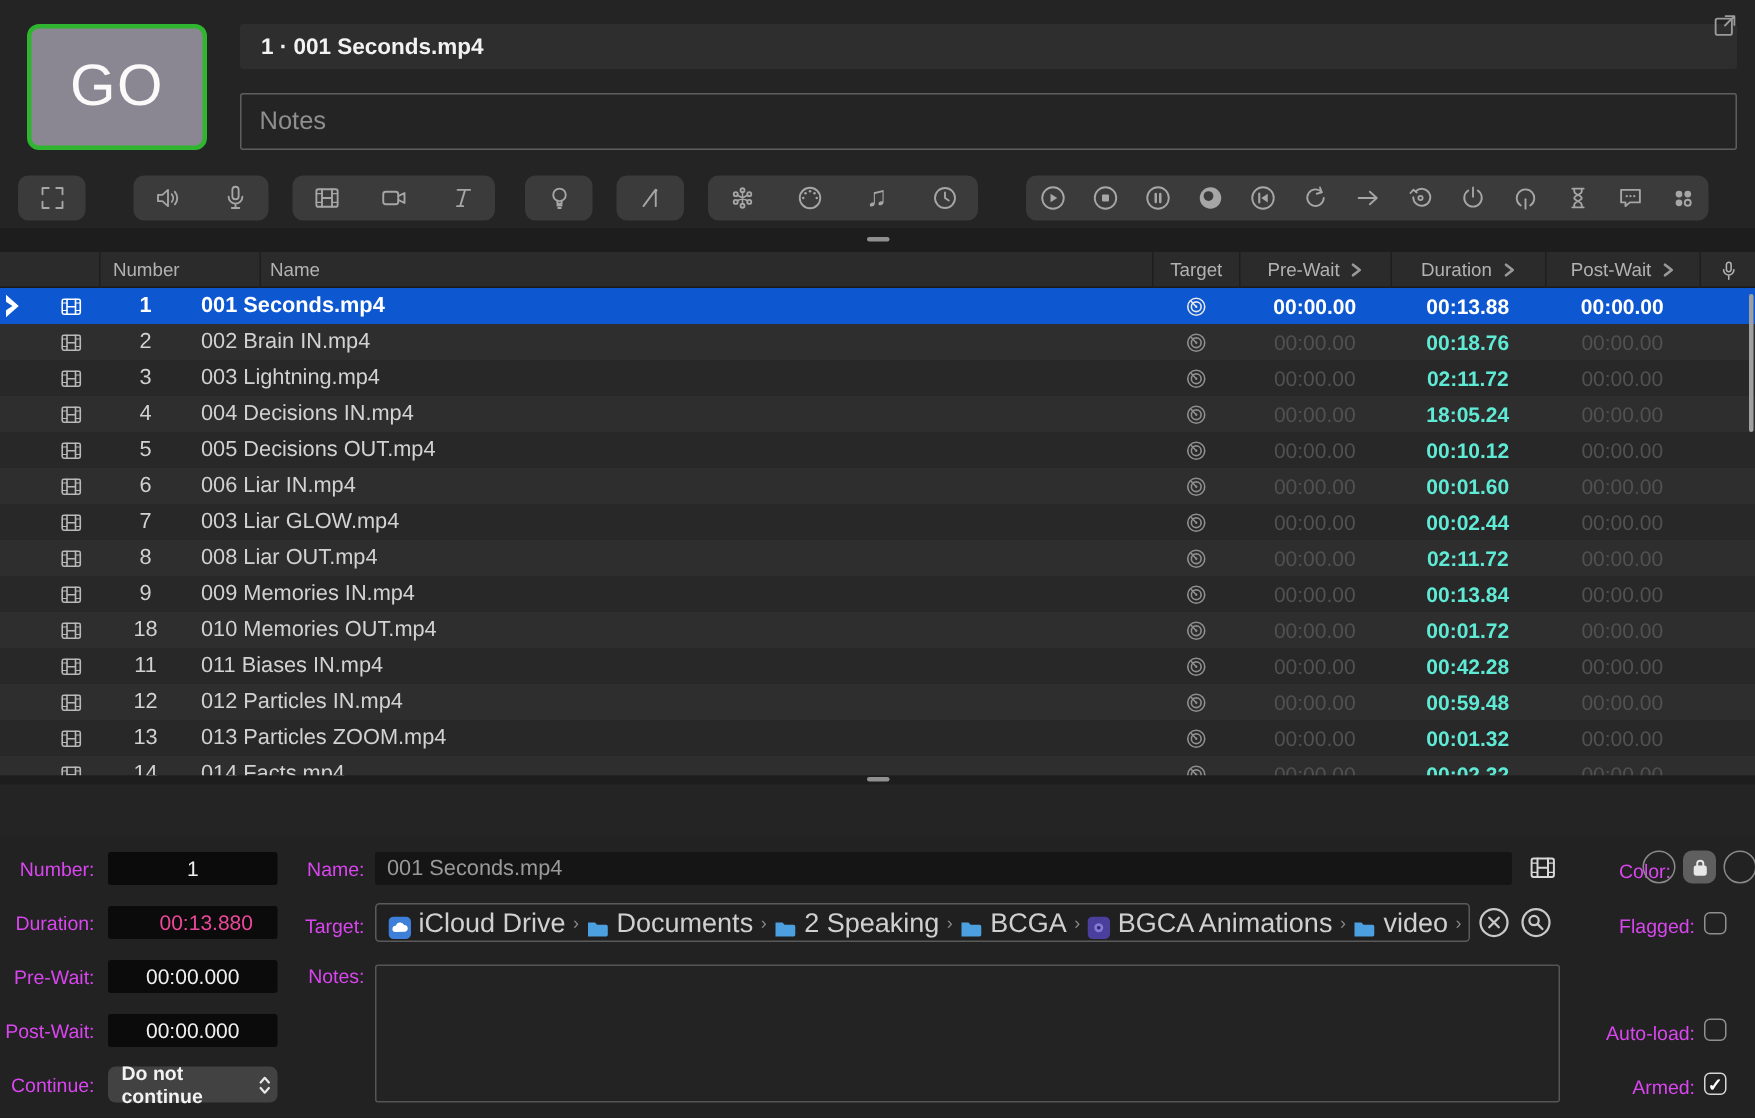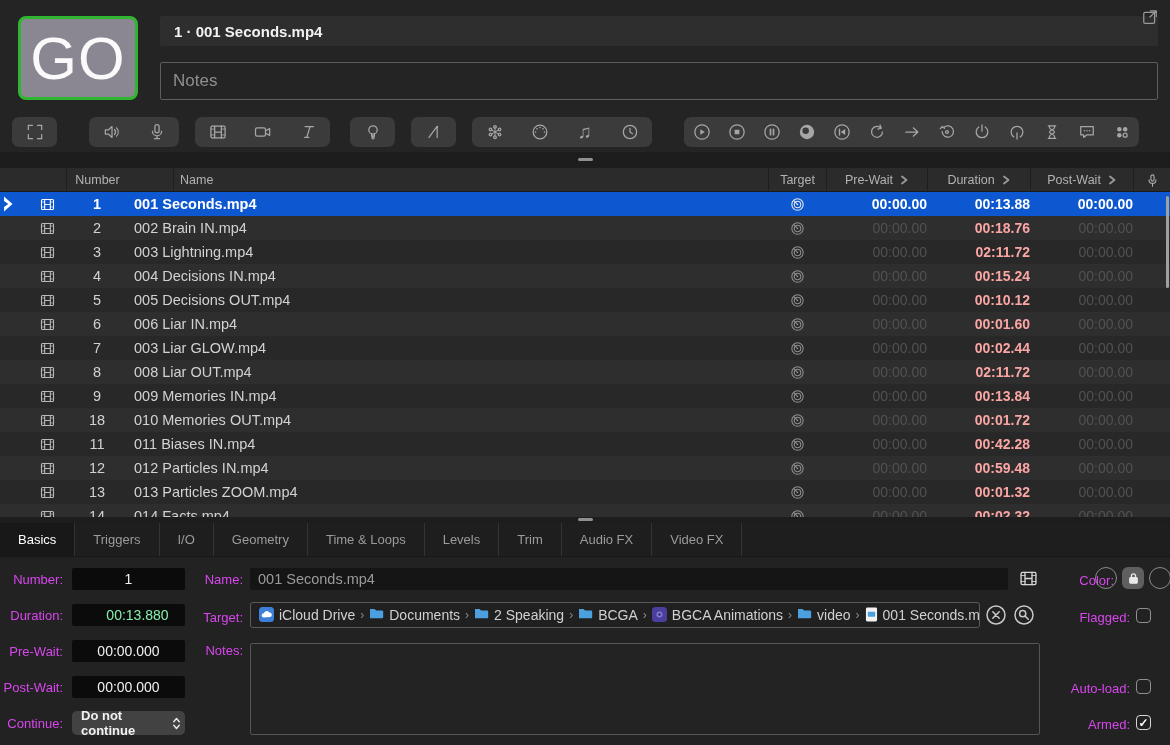--- a/index.html
+++ b/index.html
@@ -6,21 +6,21 @@
   html,body { width:1170px; height:745px; overflow:hidden; background:#1e1e1e;
     font-family:"Liberation Sans", sans-serif; -webkit-font-smoothing:antialiased; }
   .app { position:relative; width:1170px; height:745px; background:#242424; }
   .icon svg { display:block; }
 
   
   .top { position:absolute; top:0; left:0; right:0; height:108px; background:#242424; }
   .go-btn { position:absolute; left:18px; top:16px; width:120px; height:84px;
     background:#8b8792; border:3px solid #2fb52f; border-radius:8px;
     display:flex; align-items:center; justify-content:center;
-    color:#fafafa; font-size:60px; font-weight:400; letter-spacing:1px; cursor:pointer; }
+    color:#fafafa; font-size:39px; font-weight:400; letter-spacing:1px; cursor:pointer; }
   .title-bar { position:absolute; left:160px; right:12px; top:16px; height:30px;
     background:#2e2e2e; border-radius:2px; display:flex; align-items:center;
     padding-left:14px; color:#f2f2f2; font-size:15px; font-weight:700; }
   .notes-bar { position:absolute; left:160px; right:12px; top:62px; height:38px;
     background:#242424; border:1px solid #5e5e5e; border-radius:2px; display:flex; align-items:center; }
   .notes-bar input { width:100%; height:100%; background:transparent; border:none; outline:none;
     padding-left:12px; font-size:17px; color:#d8d8d8; font-family:"Liberation Sans",sans-serif; }
   .notes-bar input::placeholder { color:#8f8f8f; }
 
   
@@ -56,55 +56,55 @@
   .c-play { display:flex; align-items:center; padding-left:2px; height:24px; }
   .c-icon { display:flex; align-items:center; justify-content:center; color:#b9b9b9; }
   .c-icon svg { width:17px; height:17px; }
   .cue-row.selected .c-icon { color:#ffffff; }
   .c-num { text-align:center; }
   .c-name { padding-left:6px; white-space:nowrap; overflow:hidden; }
   .cue-row.selected .c-num, .cue-row.selected .c-name { font-weight:700; }
   .c-target { display:flex; align-items:center; justify-content:center; color:#8f8f8f; }
   .c-target svg { width:17px; height:17px; }
   .cue-row.selected .c-target { color:#e8e8e8; }
-  .c-time { text-align:right; font-size:14px; }
+  .c-time { text-align:center; font-size:14px; }
   .c-dim { color:#515151; }
-  .c-dur { color:#fca5a5; font-weight:700; }
+  .c-dur { color:#5eead4; font-weight:700; }
   .cue-row.selected .c-time { color:#fff; font-weight:700; }
   .scroll-thumb { position:absolute; right:1px; top:28px; width:3px; height:92px;
     background:#a0a0a0; border-radius:2px; }
 
   
   .tabbar { position:absolute; top:523px; left:0; right:0; height:34px; background:#1e1e1e;
     display:flex; align-items:stretch; border-bottom:1px solid #161616; }
   .tab { display:flex; align-items:center; justify-content:center; padding:0 18px;
     font-size:13px; color:#9b9b9b; border-right:1px solid #333; cursor:pointer; white-space:nowrap; }
   .tab.active { background:#181818; color:#ffffff; }
   .popout { position:absolute; right:10px; top:7px; width:20px; height:20px; color:#9a9a9a; cursor:pointer; }
   .popout svg { width:20px; height:20px; }
 
   
   .panel { position:absolute; top:557px; left:0; right:0; bottom:0; background:#222222; }
   .lbl { position:absolute; color:#d946ef; font-size:13px; text-align:right; }
   .field { position:absolute; background:#0b0b0b; border-radius:2px; color:#f0f0f0;
     font-size:14px; display:flex; align-items:center; justify-content:center; }
-  .field.dim { color:#86efac;padding-left:18px; }
+  .field.dim { color:#ec4899;padding-left:18px; }
   .dropdown { position:absolute; background:#424242; border-radius:5px; color:#f2f2f2;
     font-size:13px; font-weight:700; display:flex; align-items:center; cursor:pointer; }
   .dropdown .dd-label { flex:1; padding-left:9px; }
   .dropdown .dd-step { width:17px; height:100%; display:flex; align-items:center; justify-content:center;
     color:#e8e8e8; }
   .dd-step svg { width:11px; height:15px; }
   .namefield { position:absolute; background:#151515; border-radius:2px; color:#9a9a9a;
     font-size:14.5px; display:flex; align-items:center; padding-left:8px; }
   .filmbadge { position:absolute; color:#d8d8d8; }
   .filmbadge svg { width:21px; height:21px; }
   .targetfield { position:absolute; border:1px solid #5a5a5a; border-radius:3px; background:#202020;
     display:flex; align-items:center; padding:0 8px; gap:5px; overflow:hidden; white-space:nowrap; }
-  .crumb { display:flex; align-items:flex-start; gap:5px; color:#d0d0d0; font-size:14px; }
+  .crumb { display:flex; align-items:flex-end; gap:5px; color:#d0d0d0; font-size:18px; }
   .crumb-sep { color:#8a8a8a; font-size:12px; }
   .circle-btn { position:absolute; width:24px; height:24px; color:#c9c9c9; cursor:pointer; }
   .circle-btn svg { width:24px; height:24px; }
   .notesarea { position:absolute; border:1px solid #555; border-radius:2px; background:#232323; }
   .swatch { position:absolute; width:22px; height:22px; border:1.5px solid #8a8a8a;
     border-radius:50%; background:transparent; cursor:pointer; }
   .lockpill { position:absolute; width:22px; height:22px; background:#5f5f5f; border-radius:6px;
     display:flex; align-items:center; justify-content:center; color:#e8e8e8; cursor:pointer; }
   .lockpill svg { width:13px; height:13px; }
   .checkbox { position:absolute; width:15px; height:15px; border:1.5px solid #8f8f8f;
@@ -491,21 +491,21 @@
           <div class="c-name">004 Decisions IN.mp4</div>
           <div class="c-target">
             <svg viewBox="0 0 24 24" fill="none" stroke="currentColor" stroke-width="1.5" stroke-linecap="round" stroke-linejoin="round">
               <circle cx="12" cy="12" r="8"></circle>
               <circle cx="12" cy="12" r="4.6"></circle>
               <path d="M11.5 11.5L7.2 6.8"></path>
               <circle cx="12" cy="12" r="1.1" fill="currentColor" stroke="none"></circle>
             </svg>
           </div>
           <div class="c-time c-dim">00:00.00</div>
-          <div class="c-time c-dur">00:15.24</div>
+          <div class="c-time c-dur">18:05.24</div>
           <div class="c-time c-dim">00:00.00</div>
           <div></div>
         </div>
         <div class="cl-grid cue-row base">
           <div class="c-play"></div>
           <div class="c-icon">
             <svg viewBox="0 0 24 24" fill="none" stroke="currentColor" stroke-width="1.5" stroke-linecap="round" stroke-linejoin="round">
               <rect x="3.5" y="5" width="17" height="14" rx="1.5"></rect>
               <path d="M8 5v14M16 5v14M8 12h8"></path>
               <path d="M3.5 8.5H8M3.5 15.5H8M16 8.5h4.5M16 15.5h4.5" stroke-width="1"></path>
@@ -743,31 +743,20 @@
           <div></div>
         </div>
       </div>
     <div class="scroll-thumb"></div>
   </div>
 
   <div class="split split2">
     <div class="dash"></div>
   </div>
 
-  <div class="tabbar" id="tabbar">
-      <div class="tab active">Basics</div>
-      <div class="tab">Triggers</div>
-      <div class="tab">I/O</div>
-      <div class="tab">Geometry</div>
-      <div class="tab">Time &amp; Loops</div>
-      <div class="tab">Levels</div>
-      <div class="tab">Trim</div>
-      <div class="tab">Audio FX</div>
-      <div class="tab">Video FX</div>
-    </div>
   <div class="popout" id="popout"><svg viewBox="0 0 24 24" fill="none" stroke="currentColor" stroke-width="1.5" stroke-linecap="round" stroke-linejoin="round">
         <rect x="4.5" y="6.5" width="13" height="13" rx="1.5"></rect>
         <path d="M12.5 4.5h7v7M19 5L12 12"></path>
       </svg></div>
 
   <div class="panel">
     <div class="lbl" style="left:0;top:15px;width:63px;">Number:</div>
     <div class="field" style="left:72px;top:11px;width:113px;height:22px;">1</div>
 
     <div class="lbl" style="left:0;top:51px;width:63px;">Duration:</div>

